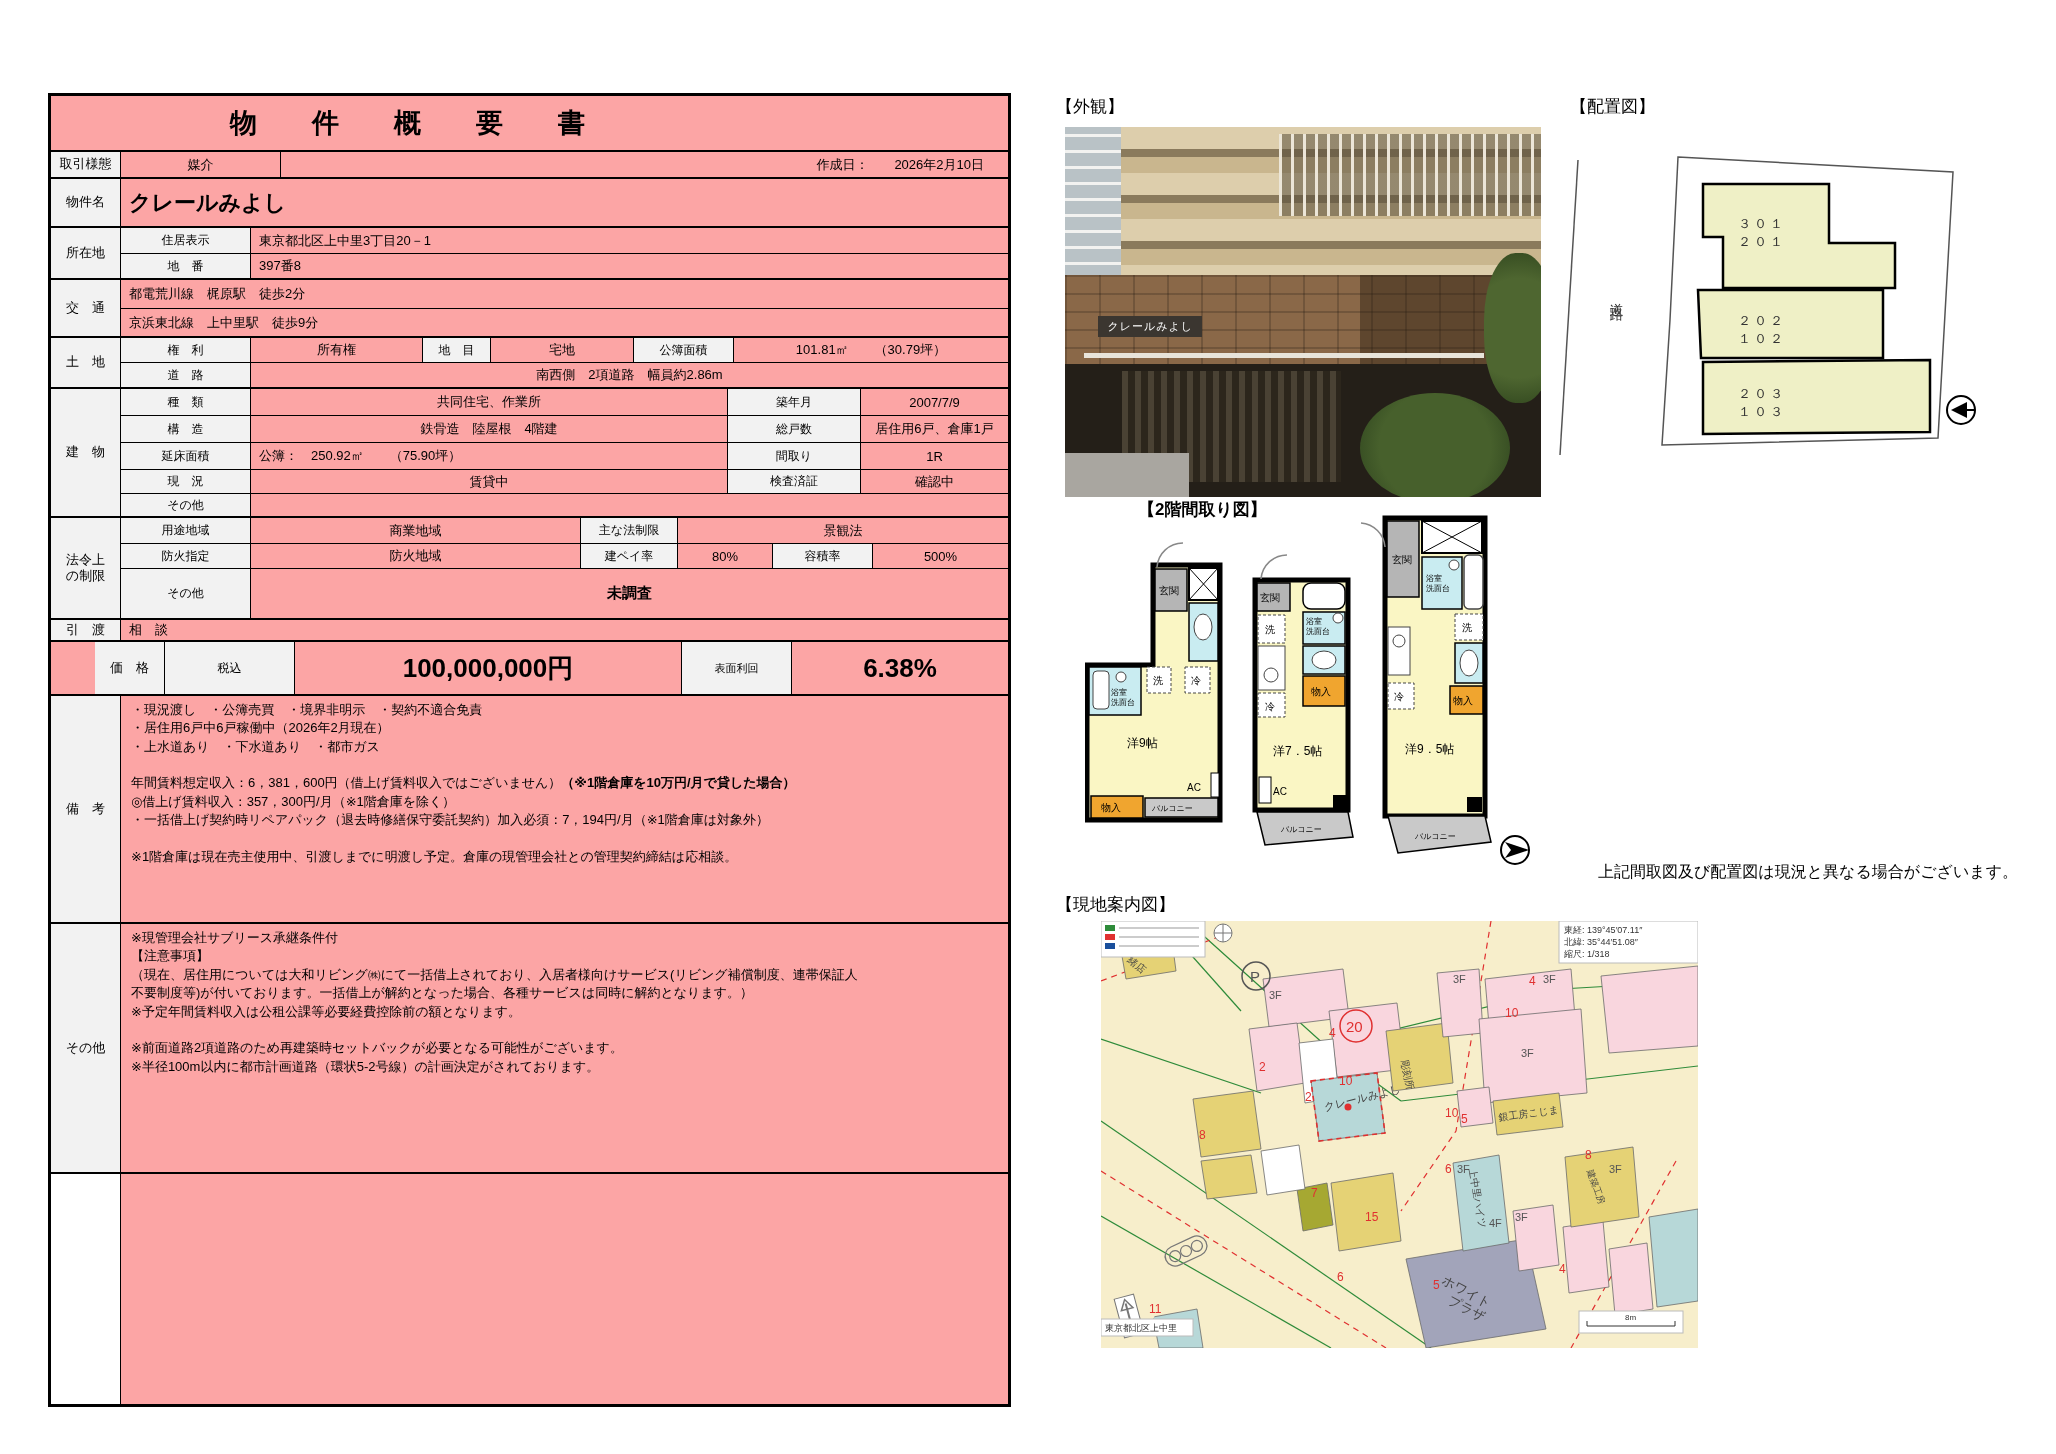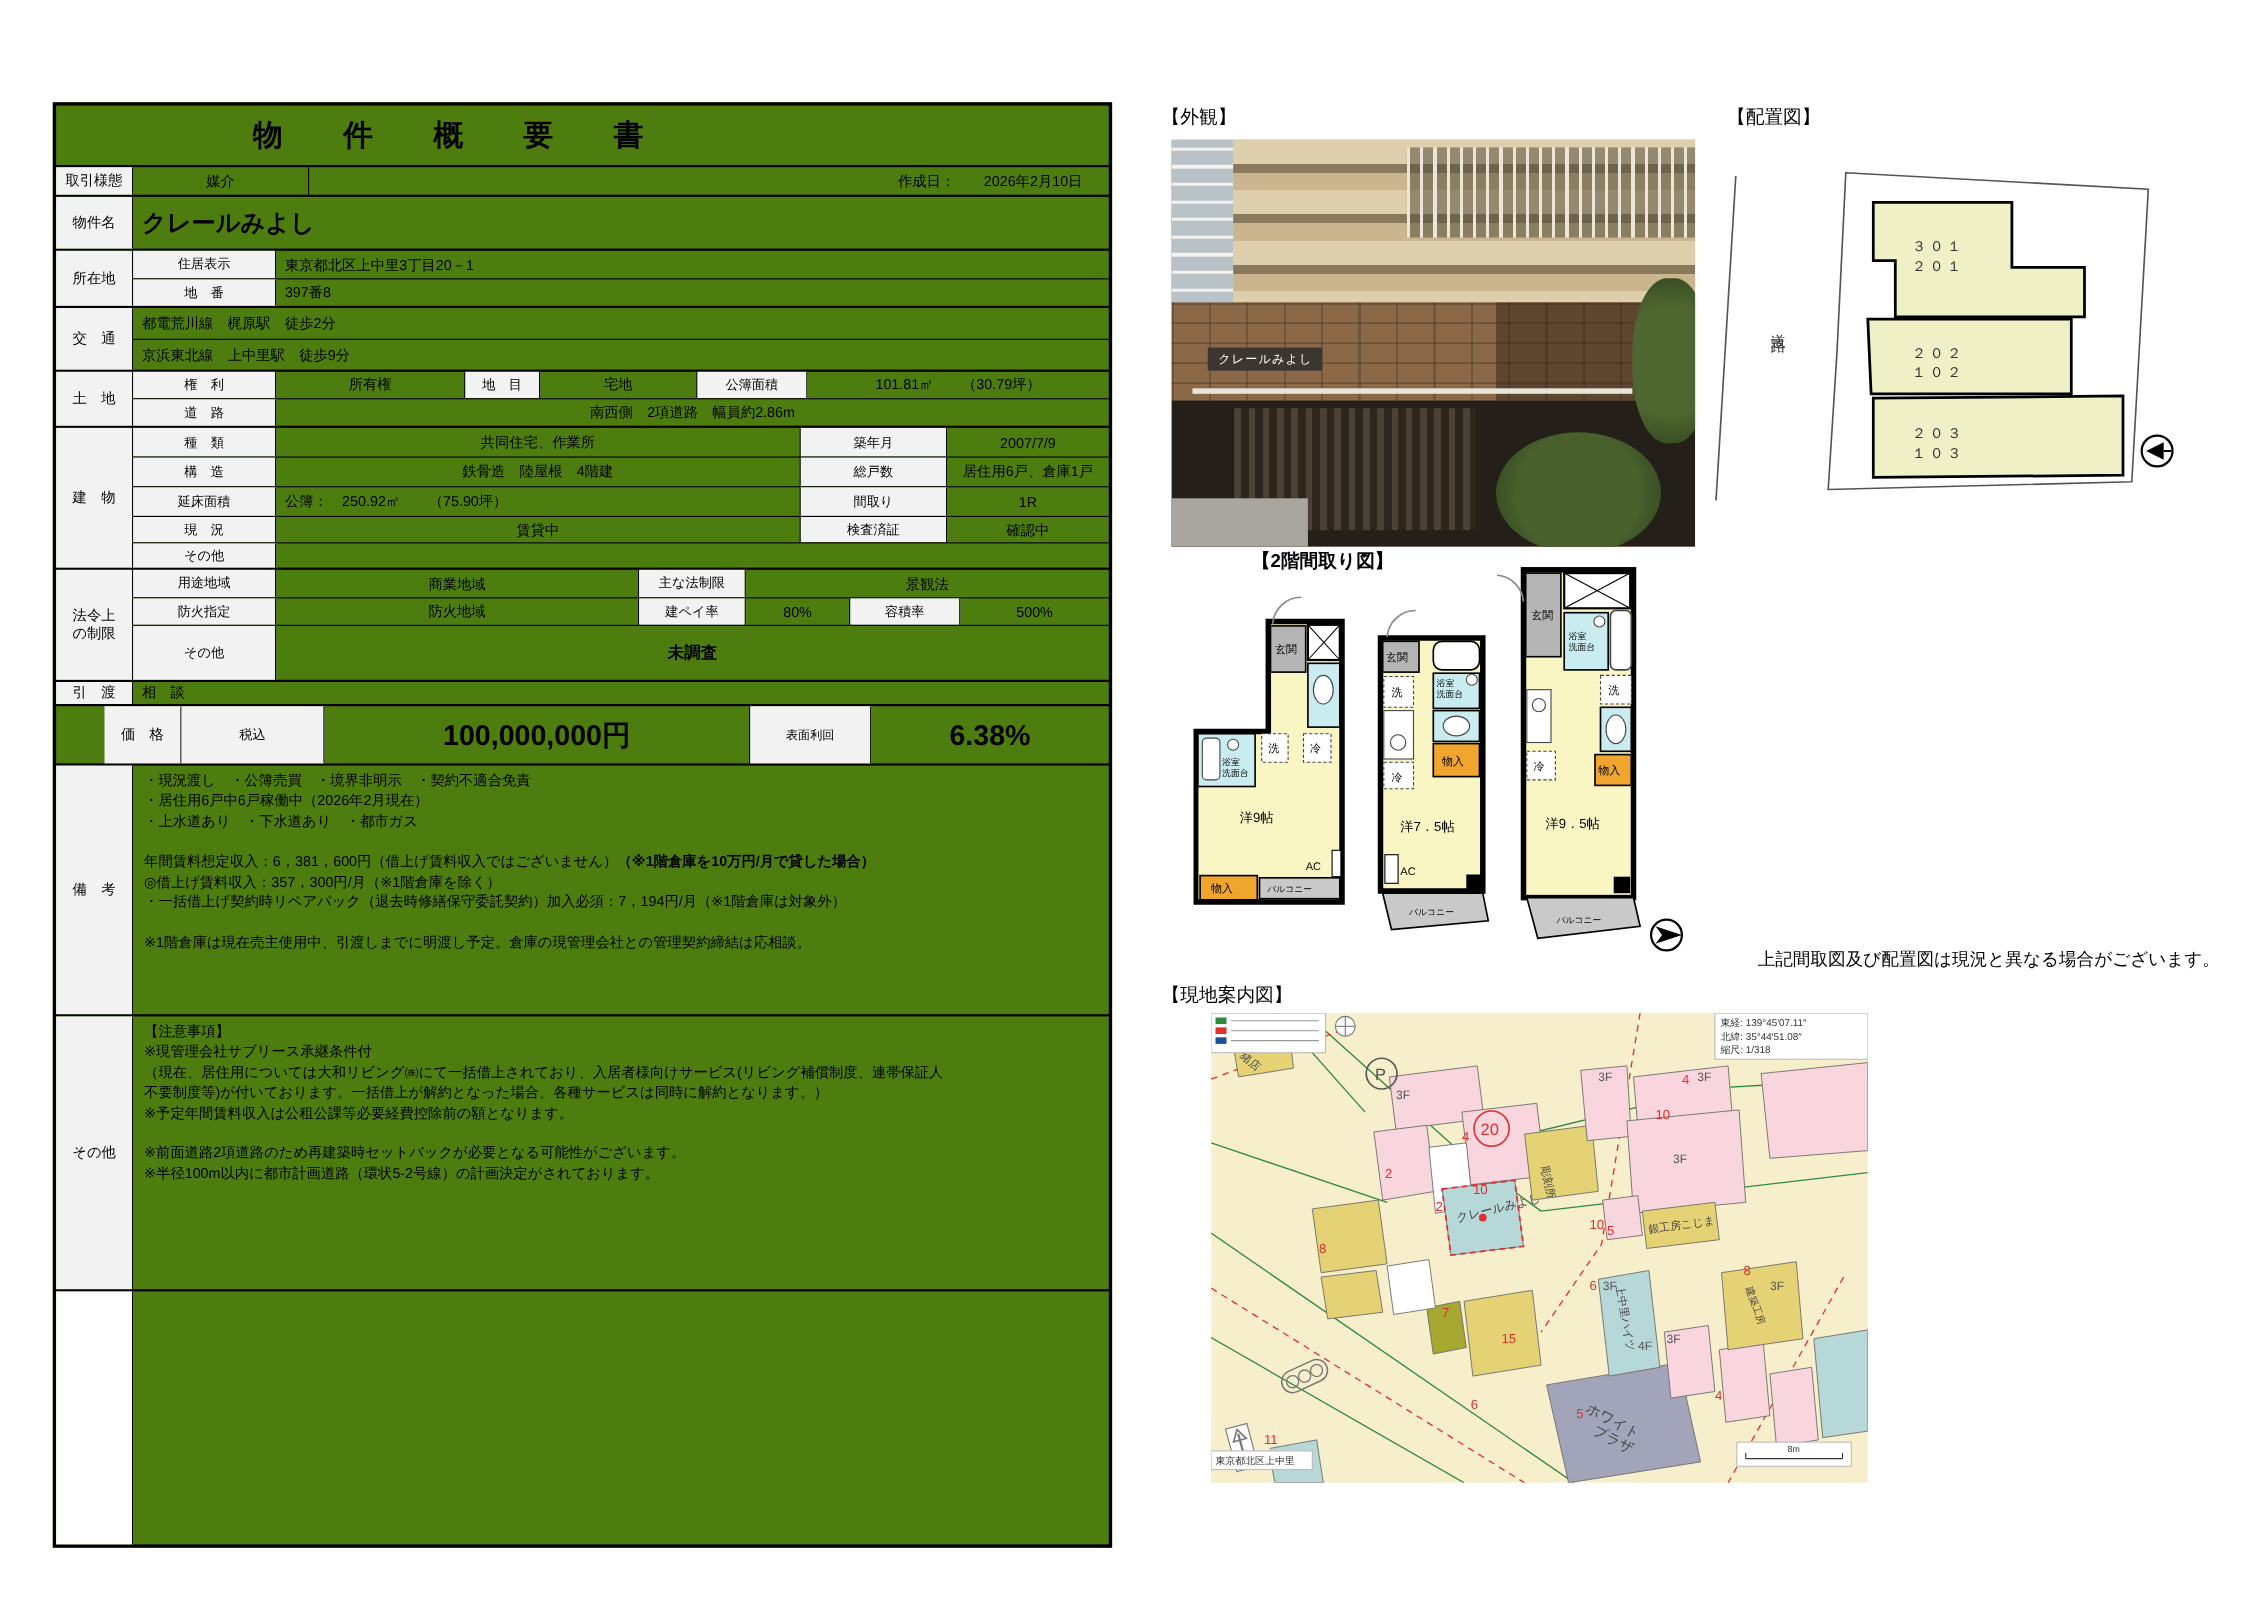--- a/index.html
+++ b/index.html
@@ -1,21 +1,21 @@
 <!DOCTYPE html>
 <html><head>
 <meta charset="utf-8">
 <style>
   html,body{margin:0;padding:0;}
   body{width:2056px;height:1454px;position:relative;background:#fff;
        font-family:"Liberation Sans","DejaVu Sans",sans-serif;color:#000;}
   *{box-sizing:border-box;}
 
   
-  .tbl{position:absolute;left:48px;top:93px;width:963px;border:3px solid #000;background:#4d7c0f;}
+  .tbl{position:absolute;left:48px;top:93px;width:963px;border:3px solid #000;background:#fca5a5;}
   .sec{display:flex;border-top:2px solid #000;}
   .sec.first{border-top:none;}
   .lab{width:70px;flex:none;background:#f2f2f2;display:flex;align-items:center;justify-content:center;
        font-size:13px;border-right:1px solid #000;text-align:center;line-height:1.25;}
   .lab.plain{background:#fff;}
   .body{flex:1;display:flex;flex-direction:column;min-width:0;}
   .r{display:flex;align-items:stretch;}
   .r + .r{border-top:1px solid #000;}
   .cell{display:flex;align-items:center;justify-content:center;border-right:1px solid #000;
         font-size:13px;min-width:0;padding:0 4px;}
@@ -239,22 +239,22 @@
       <div></div>
       <div>※1階倉庫は現在売主使用中、引渡しまでに明渡し予定。倉庫の現管理会社との管理契約締結は応相談。</div>
     </div>
       </div>
   </div>
 
   <div class="sec" style="height:250px;">
     <div class="lab">その他</div>
     <div class="body">
         <div class="txtblock">
+      <div>※現管理会社サブリース承継条件付</div>
       <div>【注意事項】</div>
-      <div>※現管理会社サブリース承継条件付</div>
       <div>（現在、居住用については大和リビング㈱にて一括借上されており、入居者様向けサービス(リビング補償制度、連帯保証人</div>
       <div>不要制度等)が付いております。一括借上が解約となった場合、各種サービスは同時に解約となります。）</div>
       <div>※予定年間賃料収入は公租公課等必要経費控除前の額となります。</div>
       <div></div>
       <div>※前面道路2項道路のため再建築時セットバックが必要となる可能性がございます。</div>
       <div>※半径100m以内に都市計画道路（環状5-2号線）の計画決定がされております。</div>
     </div>
       </div>
   </div>
 

